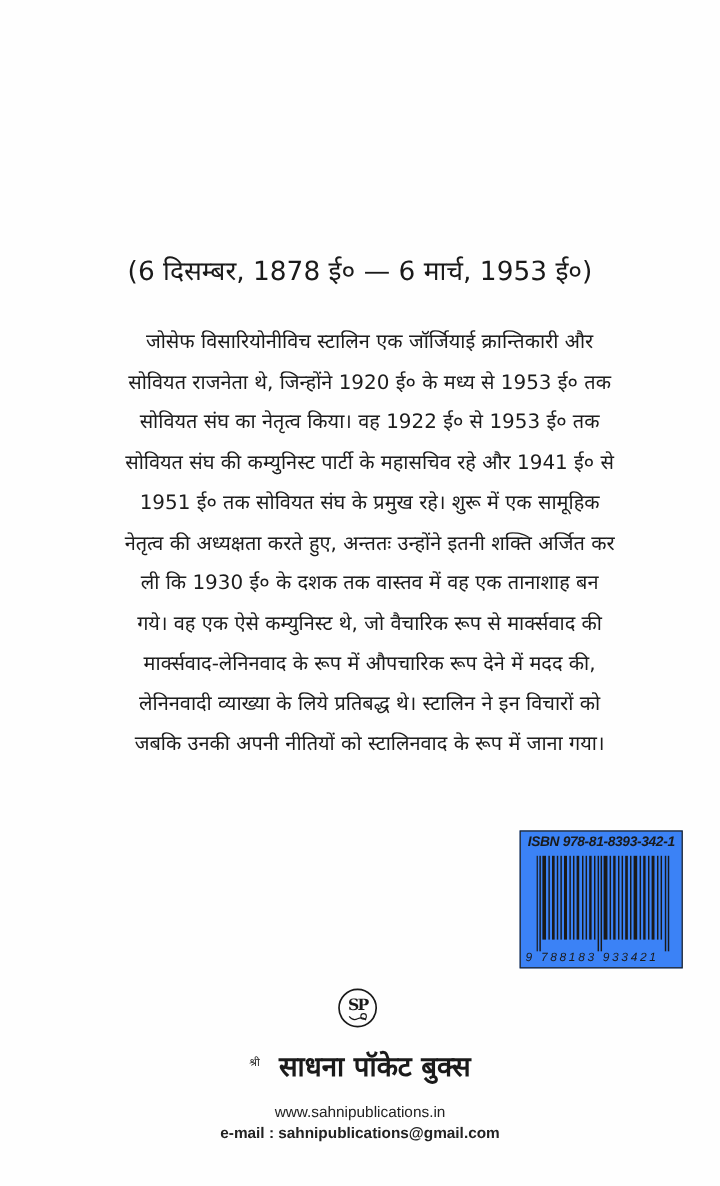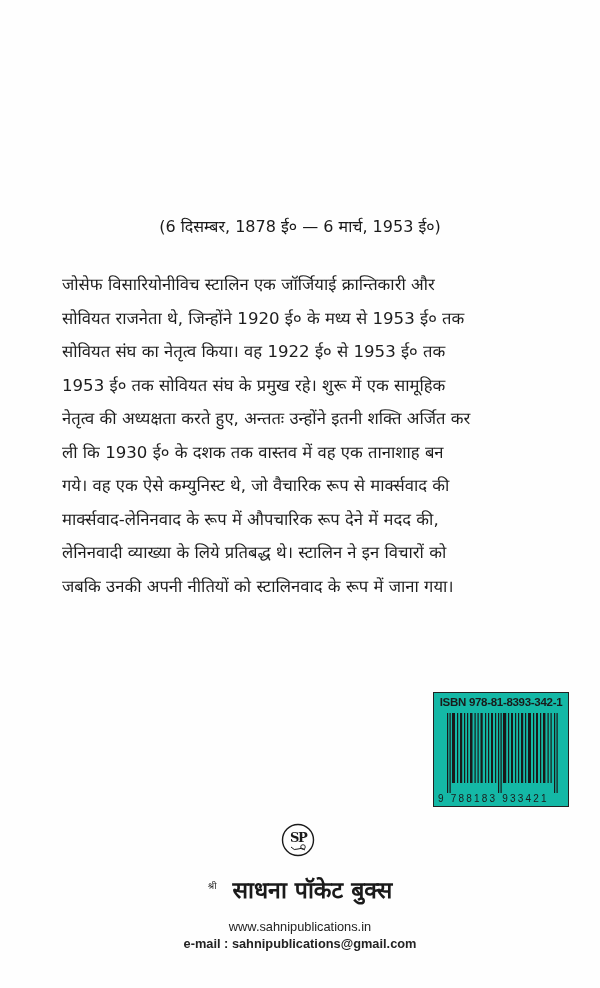--- a/index.html
+++ b/index.html
@@ -34,47 +34,49 @@
       color: #1a1a1a;
       line-height: 46px;
       margin: 0;
     }
     .dates {
       position: absolute;
       left: 0;
       top: 213px;
       width: 600px;
       text-align: center;
-      font-size: 16px;
+      font-size: 22px;
       line-height: 28px;
       color: #1a1a1a;
     }
     .body-text {
       position: absolute;
       left: 62px;
       top: 268px;
       width: 492px;
       font-size: 16.6px;
       line-height: 33.5px;
       color: #1c1c1c;
       margin: 0;
+      text-align: center;
     }
     .body-text .line {
       display: block;
       white-space: nowrap;
     }
     .isbn-box {
       position: absolute;
       left: 433px;
       top: 692px;
       width: 136px;
       height: 115px;
       border: 1.5px solid #222;
-      background: #14b8a6;
+      background: #3b82f6;
       box-sizing: border-box;
+      font-style: italic;
     }
     .isbn-label {
       position: absolute;
       left: 0; top: 3px;
       width: 100%;
       text-align: center;
       font-family: "Liberation Sans", sans-serif;
       font-weight: bold;
       font-size: 11.5px;
       letter-spacing: -0.3px;
@@ -158,21 +160,22 @@
 
 <div class="page">
 
 
   <div class="dates">(6 दिसम्बर, 1878 ई० — 6 मार्च, 1953 ई०)</div>
 
   <p class="body-text">
     <span class="line">जोसेफ विसारियोनीविच स्टालिन एक जॉर्जियाई क्रान्तिकारी और</span>
     <span class="line">सोवियत राजनेता थे, जिन्होंने 1920 ई० के मध्य से 1953 ई० तक</span>
     <span class="line">सोवियत संघ का नेतृत्व किया। वह 1922 ई० से 1953 ई० तक</span>
-    <span class="line">1953 ई० तक सोवियत संघ के प्रमुख रहे। शुरू में एक सामूहिक</span>
+    <span class="line">सोवियत संघ की कम्युनिस्ट पार्टी के महासचिव रहे और 1941 ई० से</span>
+    <span class="line">1951 ई० तक सोवियत संघ के प्रमुख रहे। शुरू में एक सामूहिक</span>
     <span class="line">नेतृत्व की अध्यक्षता करते हुए, अन्ततः उन्होंने इतनी शक्ति अर्जित कर</span>
     <span class="line">ली कि 1930 ई० के दशक तक वास्तव में वह एक तानाशाह बन</span>
     <span class="line">गये। वह एक ऐसे कम्युनिस्ट थे, जो वैचारिक रूप से मार्क्सवाद की</span>
     <span class="line">मार्क्सवाद-लेनिनवाद के रूप में औपचारिक रूप देने में मदद की,</span>
     <span class="line">लेनिनवादी व्याख्या के लिये प्रतिबद्ध थे। स्टालिन ने इन विचारों को</span>
     <span class="line">जबकि उनकी अपनी नीतियों को स्टालिनवाद के रूप में जाना गया।</span>
   </p>
 
   <div class="isbn-box">
     <div class="isbn-label">ISBN 978-81-8393-342-1</div>

